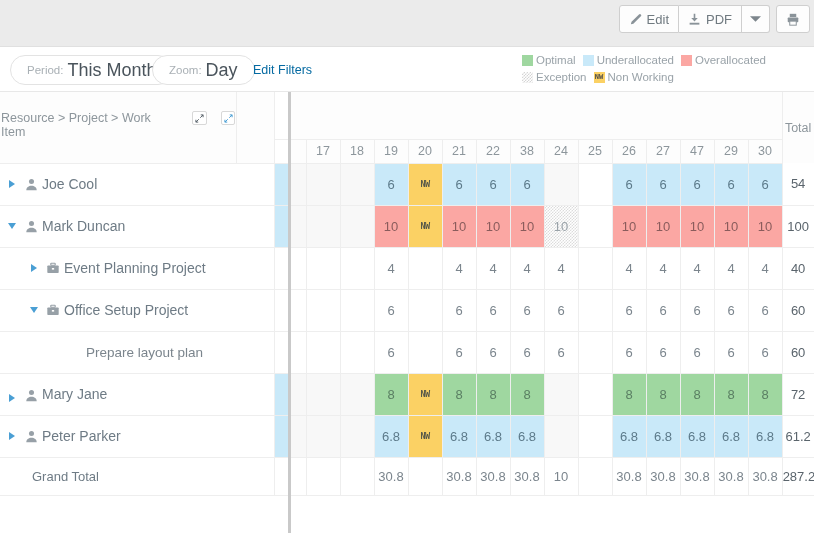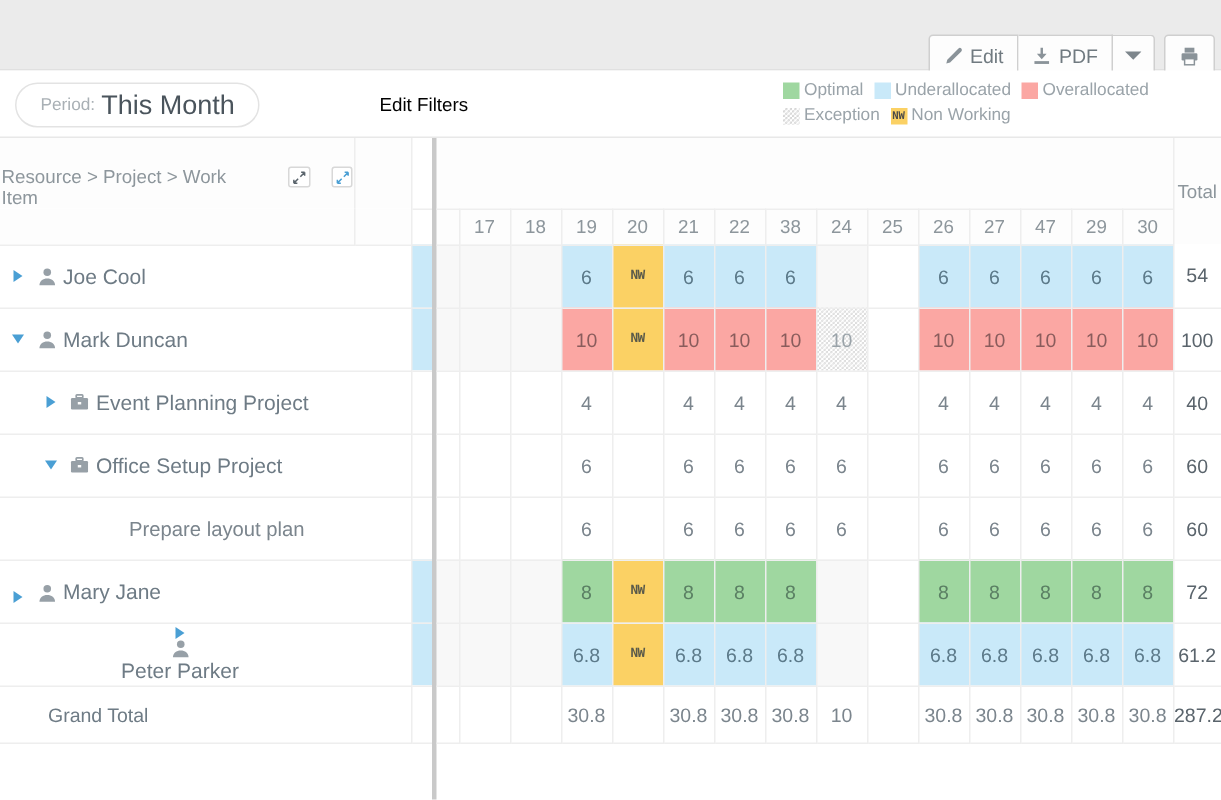--- a/index.html
+++ b/index.html
@@ -24,21 +24,21 @@
     font-weight: 400;
     color: #3f4c57;
     letter-spacing: -0.2px;
   }
   .btn-group {
     position: absolute;
     right: 4px; top: 5px;
     display: flex;
     gap: 6px;
   }
-  .btn-set { display: flex; margin-top: 18px; }
+  .btn-set { display: flex; }
   .btn {
     display: flex;
     align-items: center;
     justify-content: center;
     gap: 5px;
     height: 28px;
     padding: 0 9px;
     background: #fdfdfd;
     border: 1px solid #cfcfcf;
     font-size: 13px;
@@ -74,21 +74,21 @@
     cursor: pointer;
   }
   .pill-label { font-size: 11.5px; color: #a9b0b5; }
   .pill-value { font-size: 18px; color: #4a545c; }
   #pill-period { left: 10px; }
   #pill-zoom { left: 152px; }
   .edit-filters {
     position: absolute;
     left: 253px; top: 16px;
     font-size: 12.5px;
-    color: #000000;
+    color: #0369a1;
     cursor: pointer;
   }
 
   
   .legend {
     position: absolute;
     right: 2px; top: 5px;
     width: 290px;
     display: flex;
     flex-wrap: wrap;
@@ -301,20 +301,24 @@
       </div>
     </div>
   </div>
 </div>
 
 <div class="filterbar">
   <div class="pill" id="pill-period">
     <span class="pill-label">Period:</span>
     <span class="pill-value">This Month</span>
   </div>
+  <div class="pill" id="pill-zoom">
+    <span class="pill-label">Zoom:</span>
+    <span class="pill-value">Day</span>
+  </div>
   <div class="edit-filters">Edit Filters</div>
 
   <div class="legend">
     <div class="leg-item">
       <span class="leg-sw sw-optimal"></span>
       <span>Optimal</span>
     </div>
     <div class="leg-item">
       <span class="leg-sw sw-under"></span>
       <span>Underallocated</span>
@@ -596,21 +600,21 @@
           <td class="dc"></td>
           <td class="dc optimal">8</td>
           <td class="dc optimal">8</td>
           <td class="dc optimal">8</td>
           <td class="dc optimal">8</td>
           <td class="dc optimal">8</td>
           <td class="tc">72</td>
         </tr>
         <tr class="drow">
           <td class="name-cell">
-            <div class="name-inner" style="padding-left: 0px; flex-direction: column;">
+            <div class="name-inner" style="padding-left: 0px;">
               <span class="tw">
                 <span class="tri tri-right"></span>
               </span>
               <span class="ni">
                 <svg width="13" height="13" viewBox="0 0 16 16">
                   <circle cx="8" cy="4.3" r="3.1" fill="#97a0a7"></circle>
                   <path d="M1.6 15c0-3.6 2.9-5.6 6.4-5.6s6.4 2 6.4 5.6z" fill="#97a0a7"></path>
                 </svg>
               </span>
               <span class="nm">Peter Parker</span>

